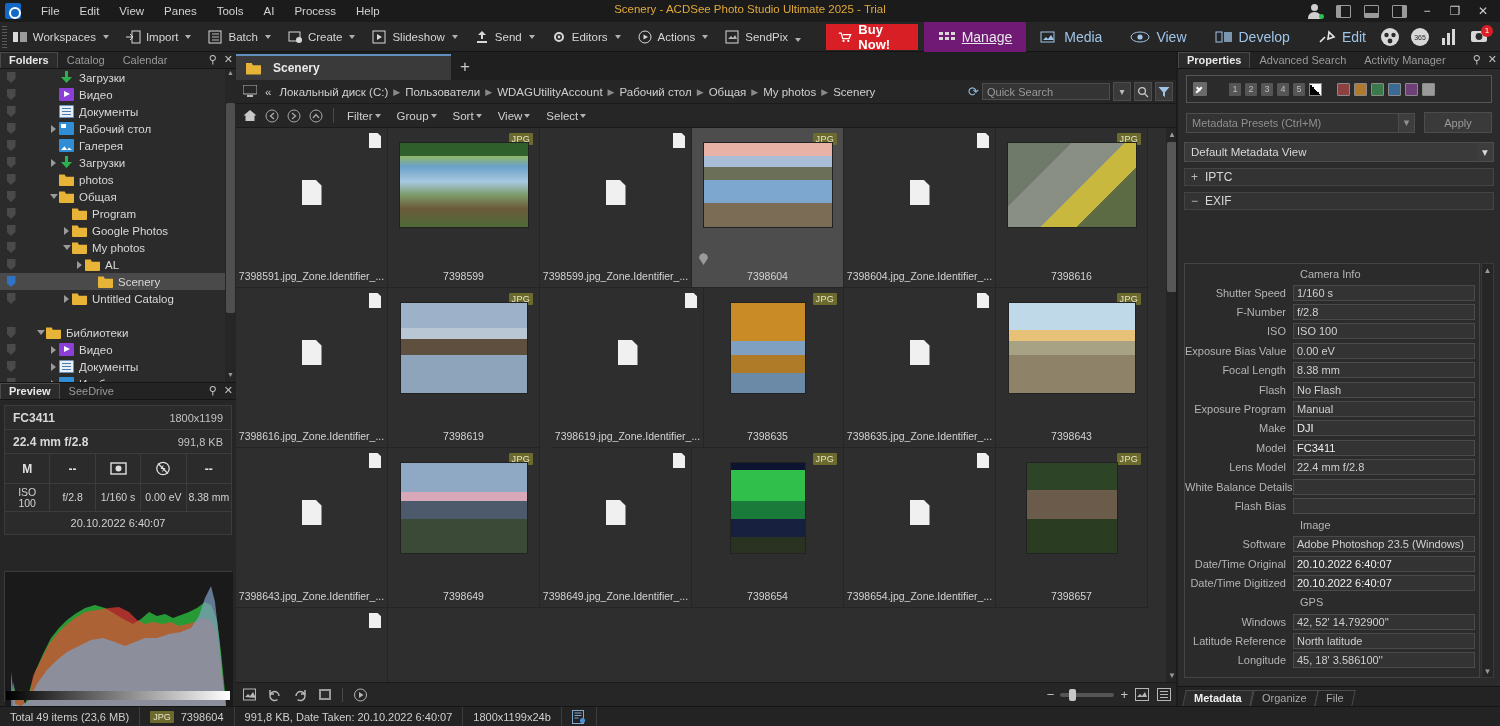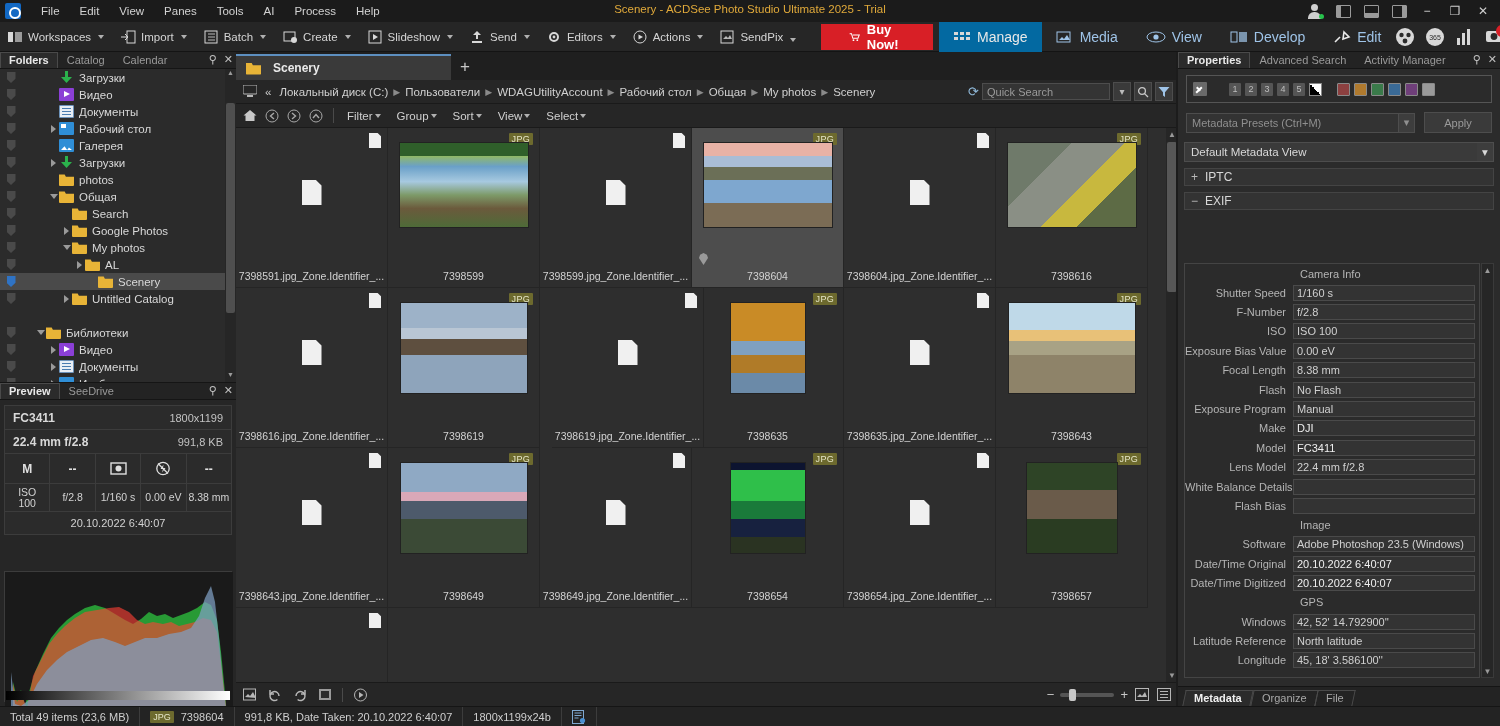--- a/index.html
+++ b/index.html
@@ -30,24 +30,24 @@
 
   
   .toolbar{ position:absolute; left:0; top:22px; width:1500px; height:30px; background:#262626;
     display:flex; align-items:center; border-bottom:1px solid #141414;}
   .tb-item{ display:flex;align-items:center;gap:5px;padding:3px 5px 3px 6px;color:#d5d5d5;font-size:11.5px;}
   .caret{ width:0;height:0;border-left:3.5px solid transparent;border-right:3.5px solid transparent;
     border-top:4px solid #b0b0b0; margin:0 6px 0 2px;}
   .gripper{width:6px;height:22px;margin-left:2px;
     background:repeating-linear-gradient(to bottom,#5a5a5a 0 1px,transparent 1px 3px);}
   .buy{ background:#d81f26; color:#fff; font-weight:bold; font-size:13px; height:26px;
-    display:flex;align-items:center;gap:6px;padding:0 28px; margin-left:14px;}
+    display:flex;align-items:center;gap:6px;padding:0 12px; margin-left:14px;}
   .modes{display:flex;align-items:center;height:30px;margin-left:6px;}
   .mode{display:flex;align-items:center;gap:6px;padding:0 14px;height:30px;color:#9fc4e8;font-size:14px;}
-  .mode.active{background:#0369a1;color:#e8e8e8;}
+  .mode.active{background:#701a75;color:#e8e8e8;text-decoration:underline;}
   .right-icons{margin-left:auto;display:flex;align-items:center;gap:10px;padding-right:8px;}
 
   
   .leftcol{position:absolute;left:0;top:52px;width:236px;bottom:20px;background:#2b2b2b;}
   .panel-tabs{height:17px;background:#232323;display:flex;align-items:flex-end;border-bottom:1px solid #151515;position:relative;}
   .ptab{padding:1px 8px 2px;font-size:11px;color:#9a9a9a;border:1px solid transparent;border-bottom:none;}
   .ptab.active{color:#e8e8e8;background:#2b2b2b;border-color:#4a4a4a;font-weight:bold;}
   .ptab-ctl{position:absolute;right:3px;top:1px;display:flex;gap:7px;color:#c0c0c0;font-size:11px;}
 
   .tree{position:absolute;left:0;right:0;top:17px;height:313px;overflow:hidden;background:#2b2b2b;}
@@ -475,21 +475,21 @@
           <div class="fico folder"></div>
           <span class="tlabel">Общая</span>
         </div>
         <div class="trow">
           <div class="shieldcol">
             <div class="shield"></div>
           </div>
           <div style="width:39px;flex:0 0 39px;"></div>
           <div class="exp"></div>
           <div class="fico folder"></div>
-          <span class="tlabel">Search</span>
+          <span class="tlabel">Program</span>
         </div>
         <div class="trow">
           <div class="shieldcol">
             <div class="shield"></div>
           </div>
           <div style="width:39px;flex:0 0 39px;"></div>
           <div class="exp">
             <div class="tri"></div>
           </div>
           <div class="fico folder"></div>

